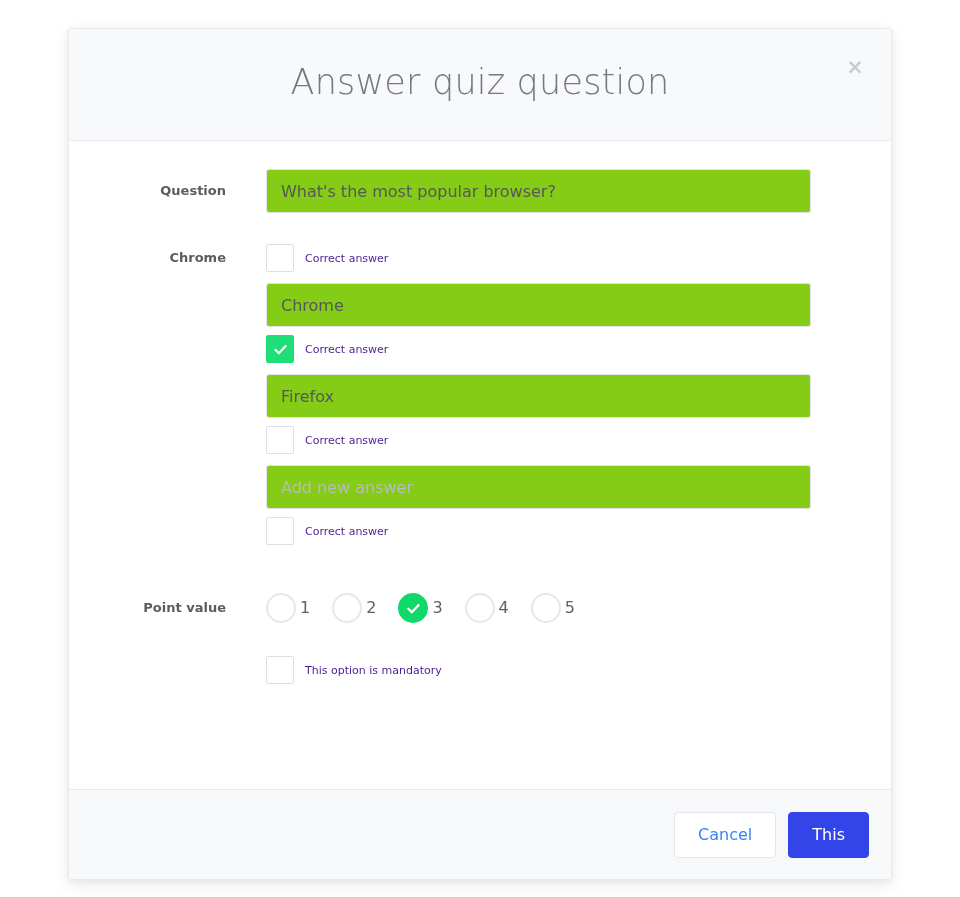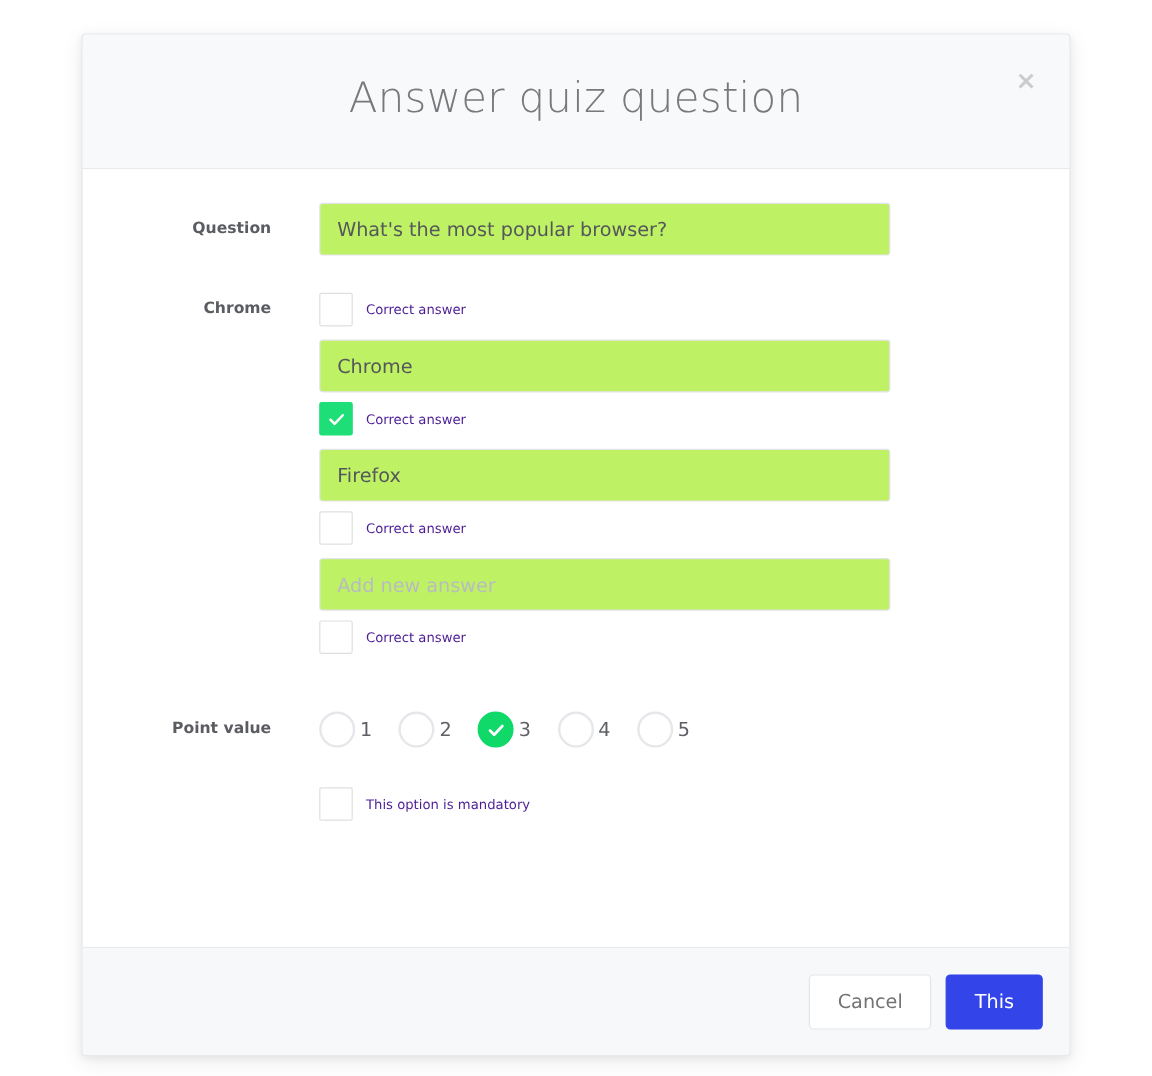--- a/index.html
+++ b/index.html
@@ -96,26 +96,26 @@
     padding-right: 41px;
   }
 
   .row-question { padding-top: 28px; }
   .row-answers  { padding-top: 23px; }
   .row-points   { padding-top: 29px; }
 
   
   .text-input {
     display: block;
-    width: 476px;
+    width: 545px;
     height: 44px;
     padding: 0 14px;
     font-size: 16px;
     color: #55575b;
-    background: #bef264;
+    background: #84cc16;
     border: 1px solid #e3e4e8;
     border-radius: 3px;
     outline: none;
     font-family: "DejaVu Sans", "Liberation Sans", sans-serif;
   }
   .text-input::placeholder { color: #b9bbbf; }
 
   .answer-block { margin-bottom: 11px; }
   .answer-block:last-child { margin-bottom: 12px; }
 
@@ -210,21 +210,21 @@
     padding: 0 23px;
     font-size: 16px;
     border-radius: 4px;
     cursor: pointer;
     line-height: 1;
     font-family: "DejaVu Sans", "Liberation Sans", sans-serif;
   }
   .btn-cancel {
     background: #ffffff;
     border: 1px solid #e4e5e9;
-    color: #737373;
+    color: #3b82f6;
   }
   .btn-save {
     background: #3344e8;
     border: 1px solid #3344e8;
     color: #ffffff;
     font-weight: 400;
   }
 </style>
 </head>
 <body>

